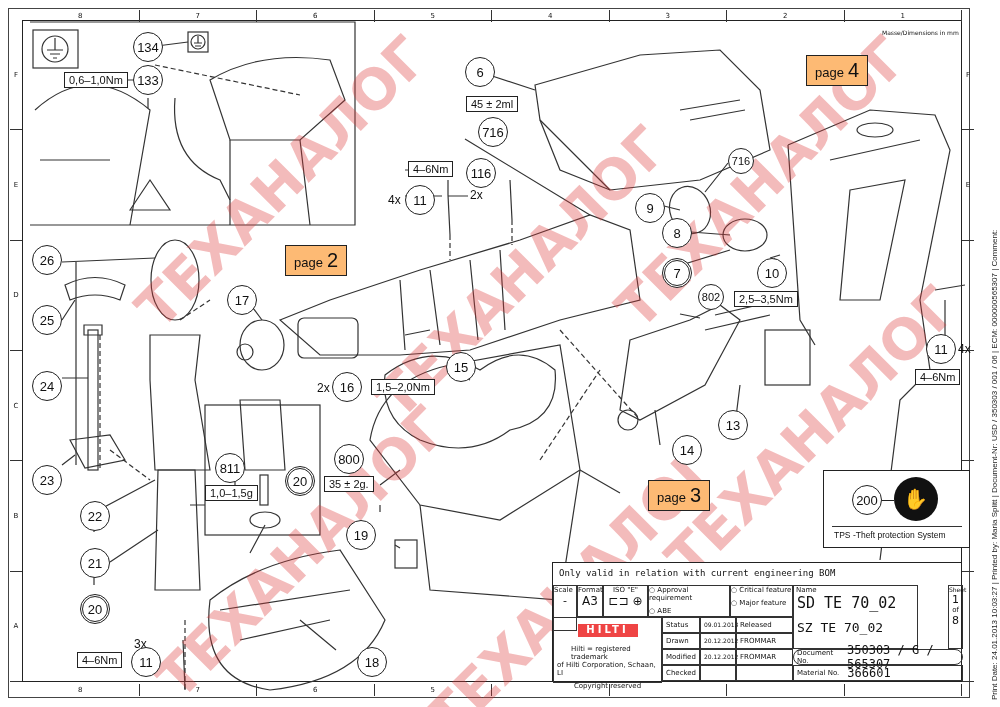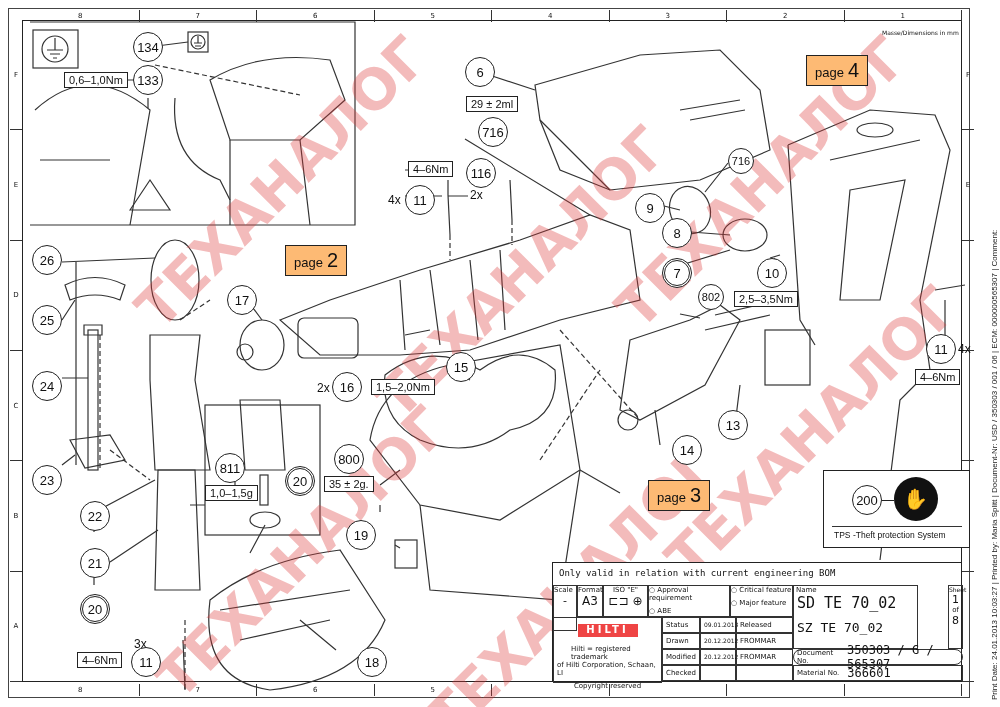--- a/index.html
+++ b/index.html
@@ -152,21 +152,21 @@
 <div class="watermark" style="left:570px;top:150px;">ТЕХАНАЛОГ</div>
 <div class="watermark" style="left:110px;top:520px;">ТЕХАНАЛОГ</div>
 <div class="watermark" style="left:380px;top:560px;">ТЕХАНАЛОГ</div>
 <div class="watermark" style="left:620px;top:400px;">ТЕХАНАЛОГ</div>
 
 <div class="bubble" style="left:133px;top:32px;">134</div>
 <div class="bubble" style="left:133px;top:65px;">133</div>
 <div class="tag" style="left:64px;top:72px;">0,6–1,0Nm</div>
 
 <div class="bubble" style="left:465px;top:57px;">6</div>
-<div class="tag" style="left:466px;top:96px;">29 ± 2ml</div>
+<div class="tag" style="left:466px;top:96px;">45 ± 2ml</div>
 <div class="bubble" style="left:478px;top:117px;">716</div>
 <div class="tag" style="left:408px;top:161px;">4–6Nm</div>
 <div class="bubble" style="left:466px;top:158px;">116</div>
 <div class="qty" style="left:470px;top:188px;">2x</div>
 <div class="qty" style="left:388px;top:193px;">4x</div>
 <div class="bubble" style="left:405px;top:185px;">11</div>
 
 <div class="bubble" style="left:728px;top:148px;width:26px;height:26px;font-size:11px;">716</div>
 <div class="bubble" style="left:635px;top:193px;">9</div>
 <div class="bubble" style="left:662px;top:218px;">8</div>

